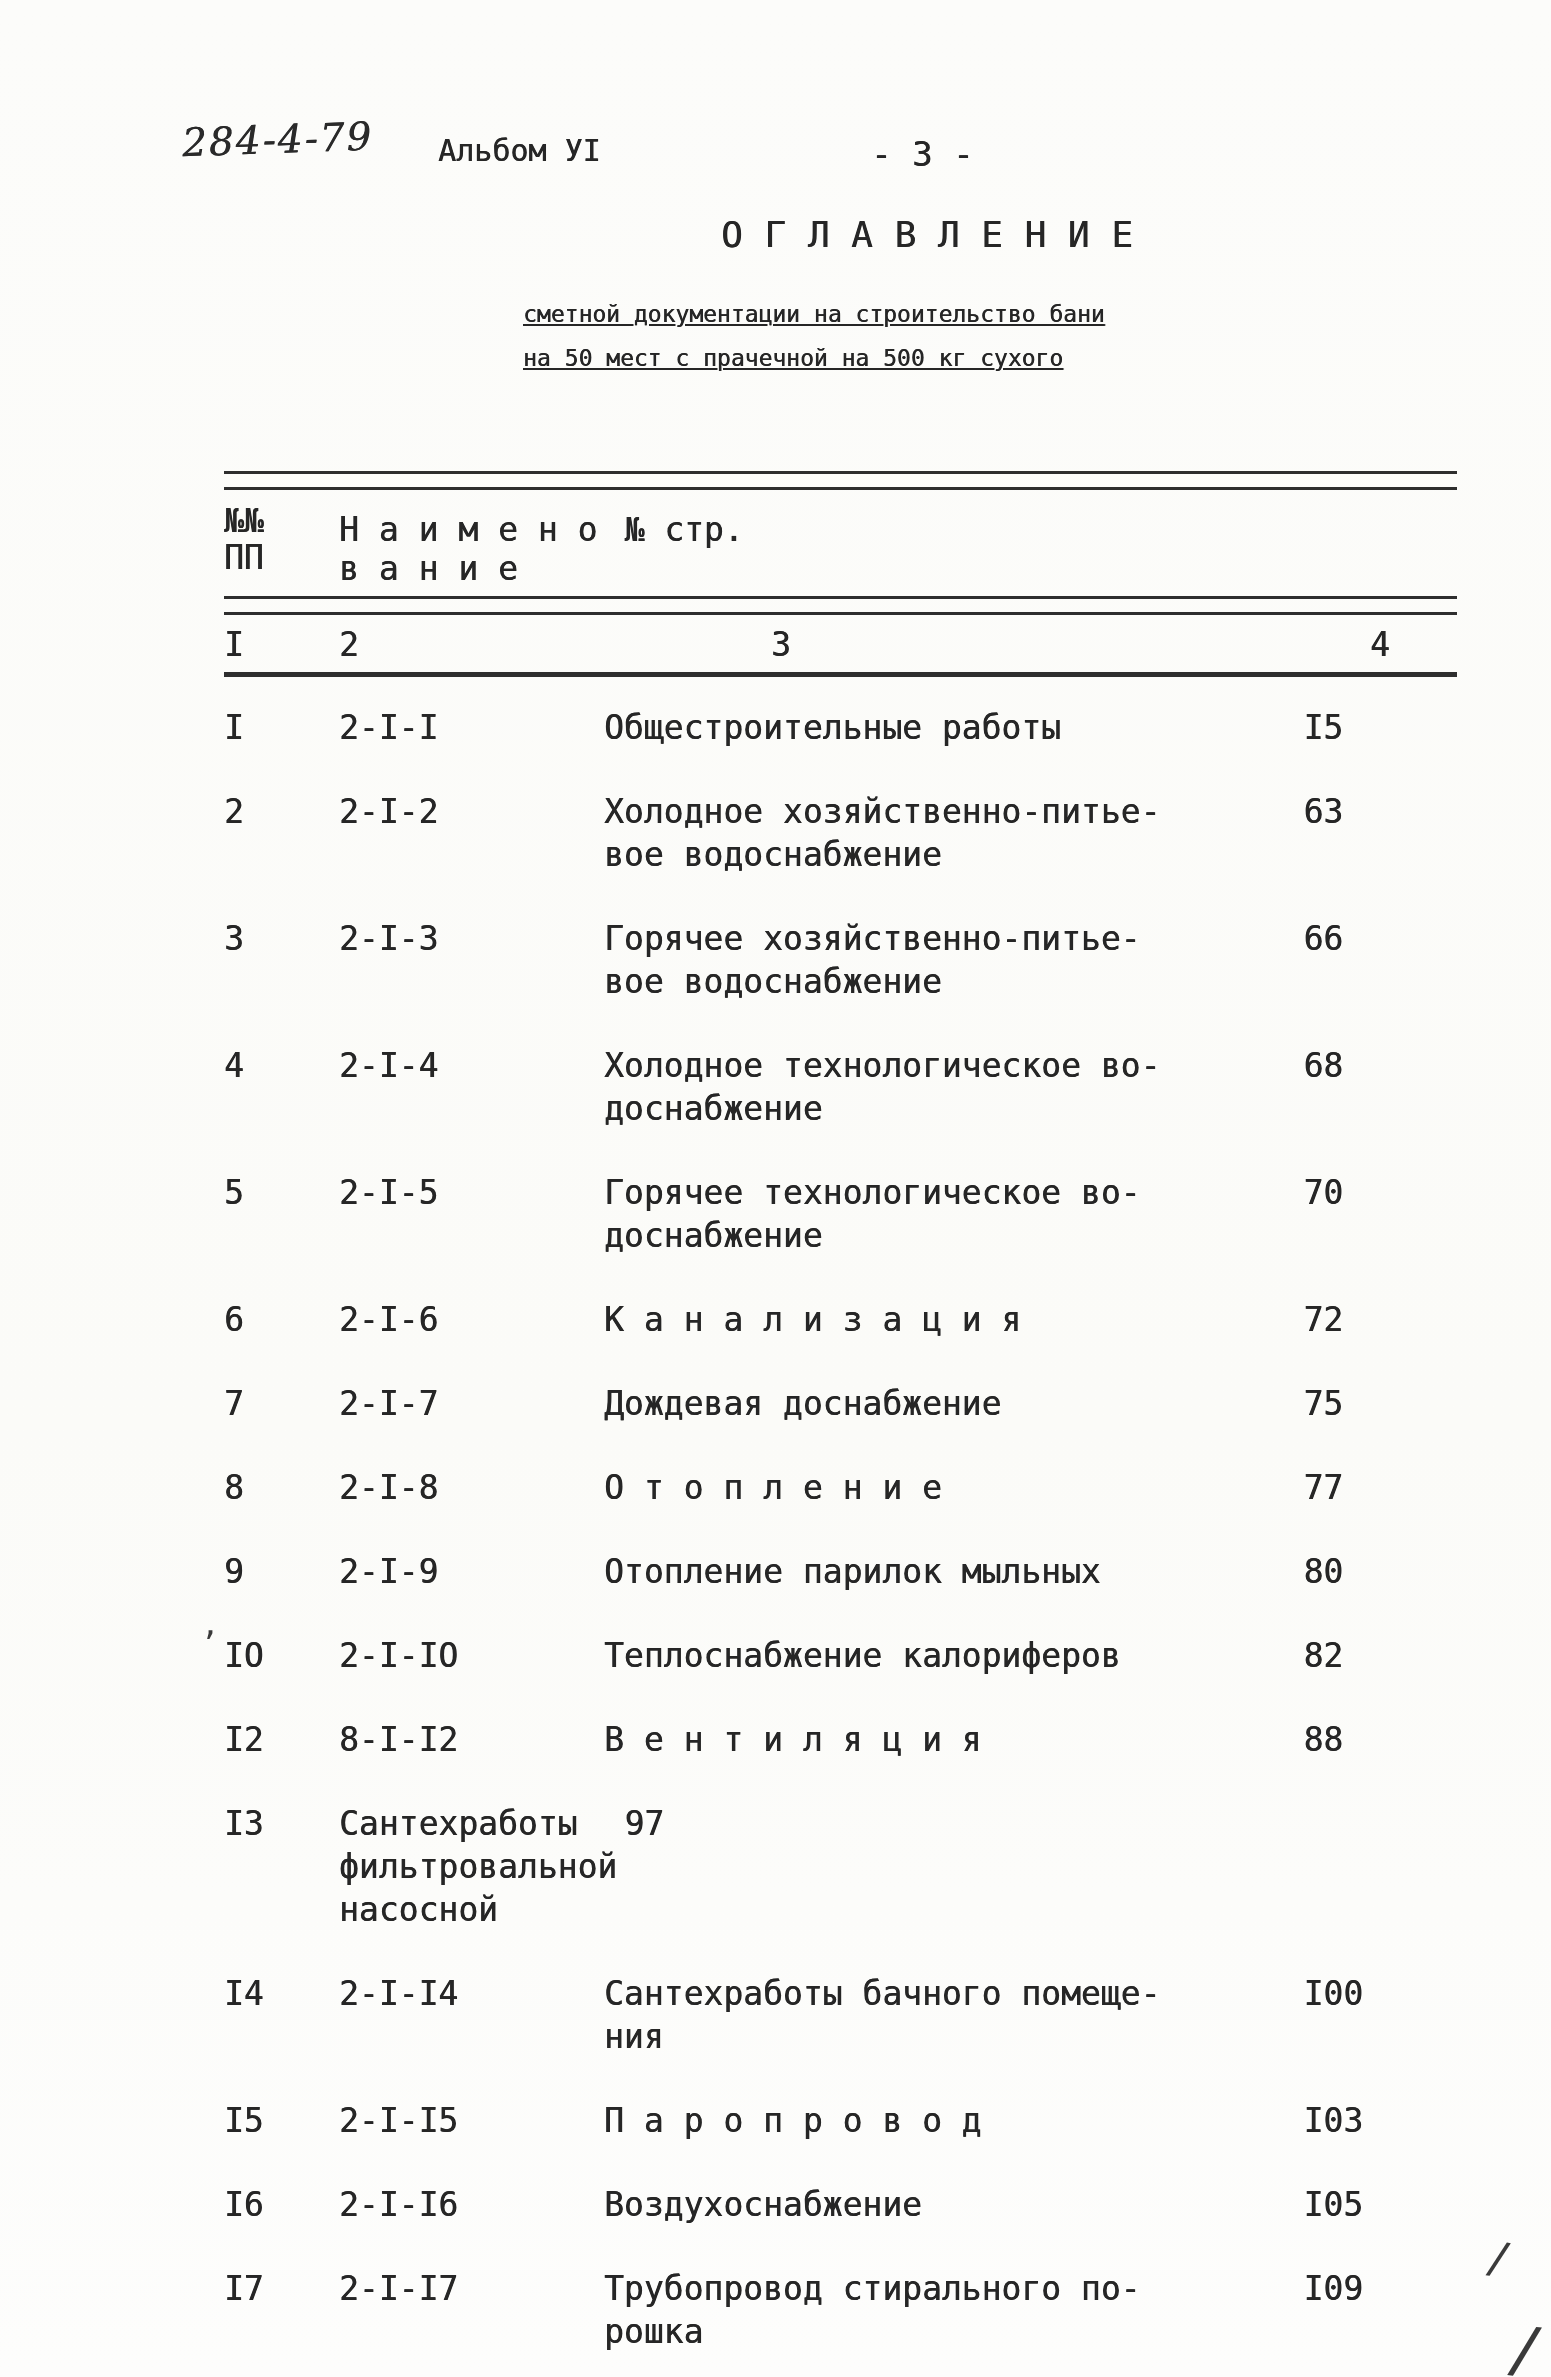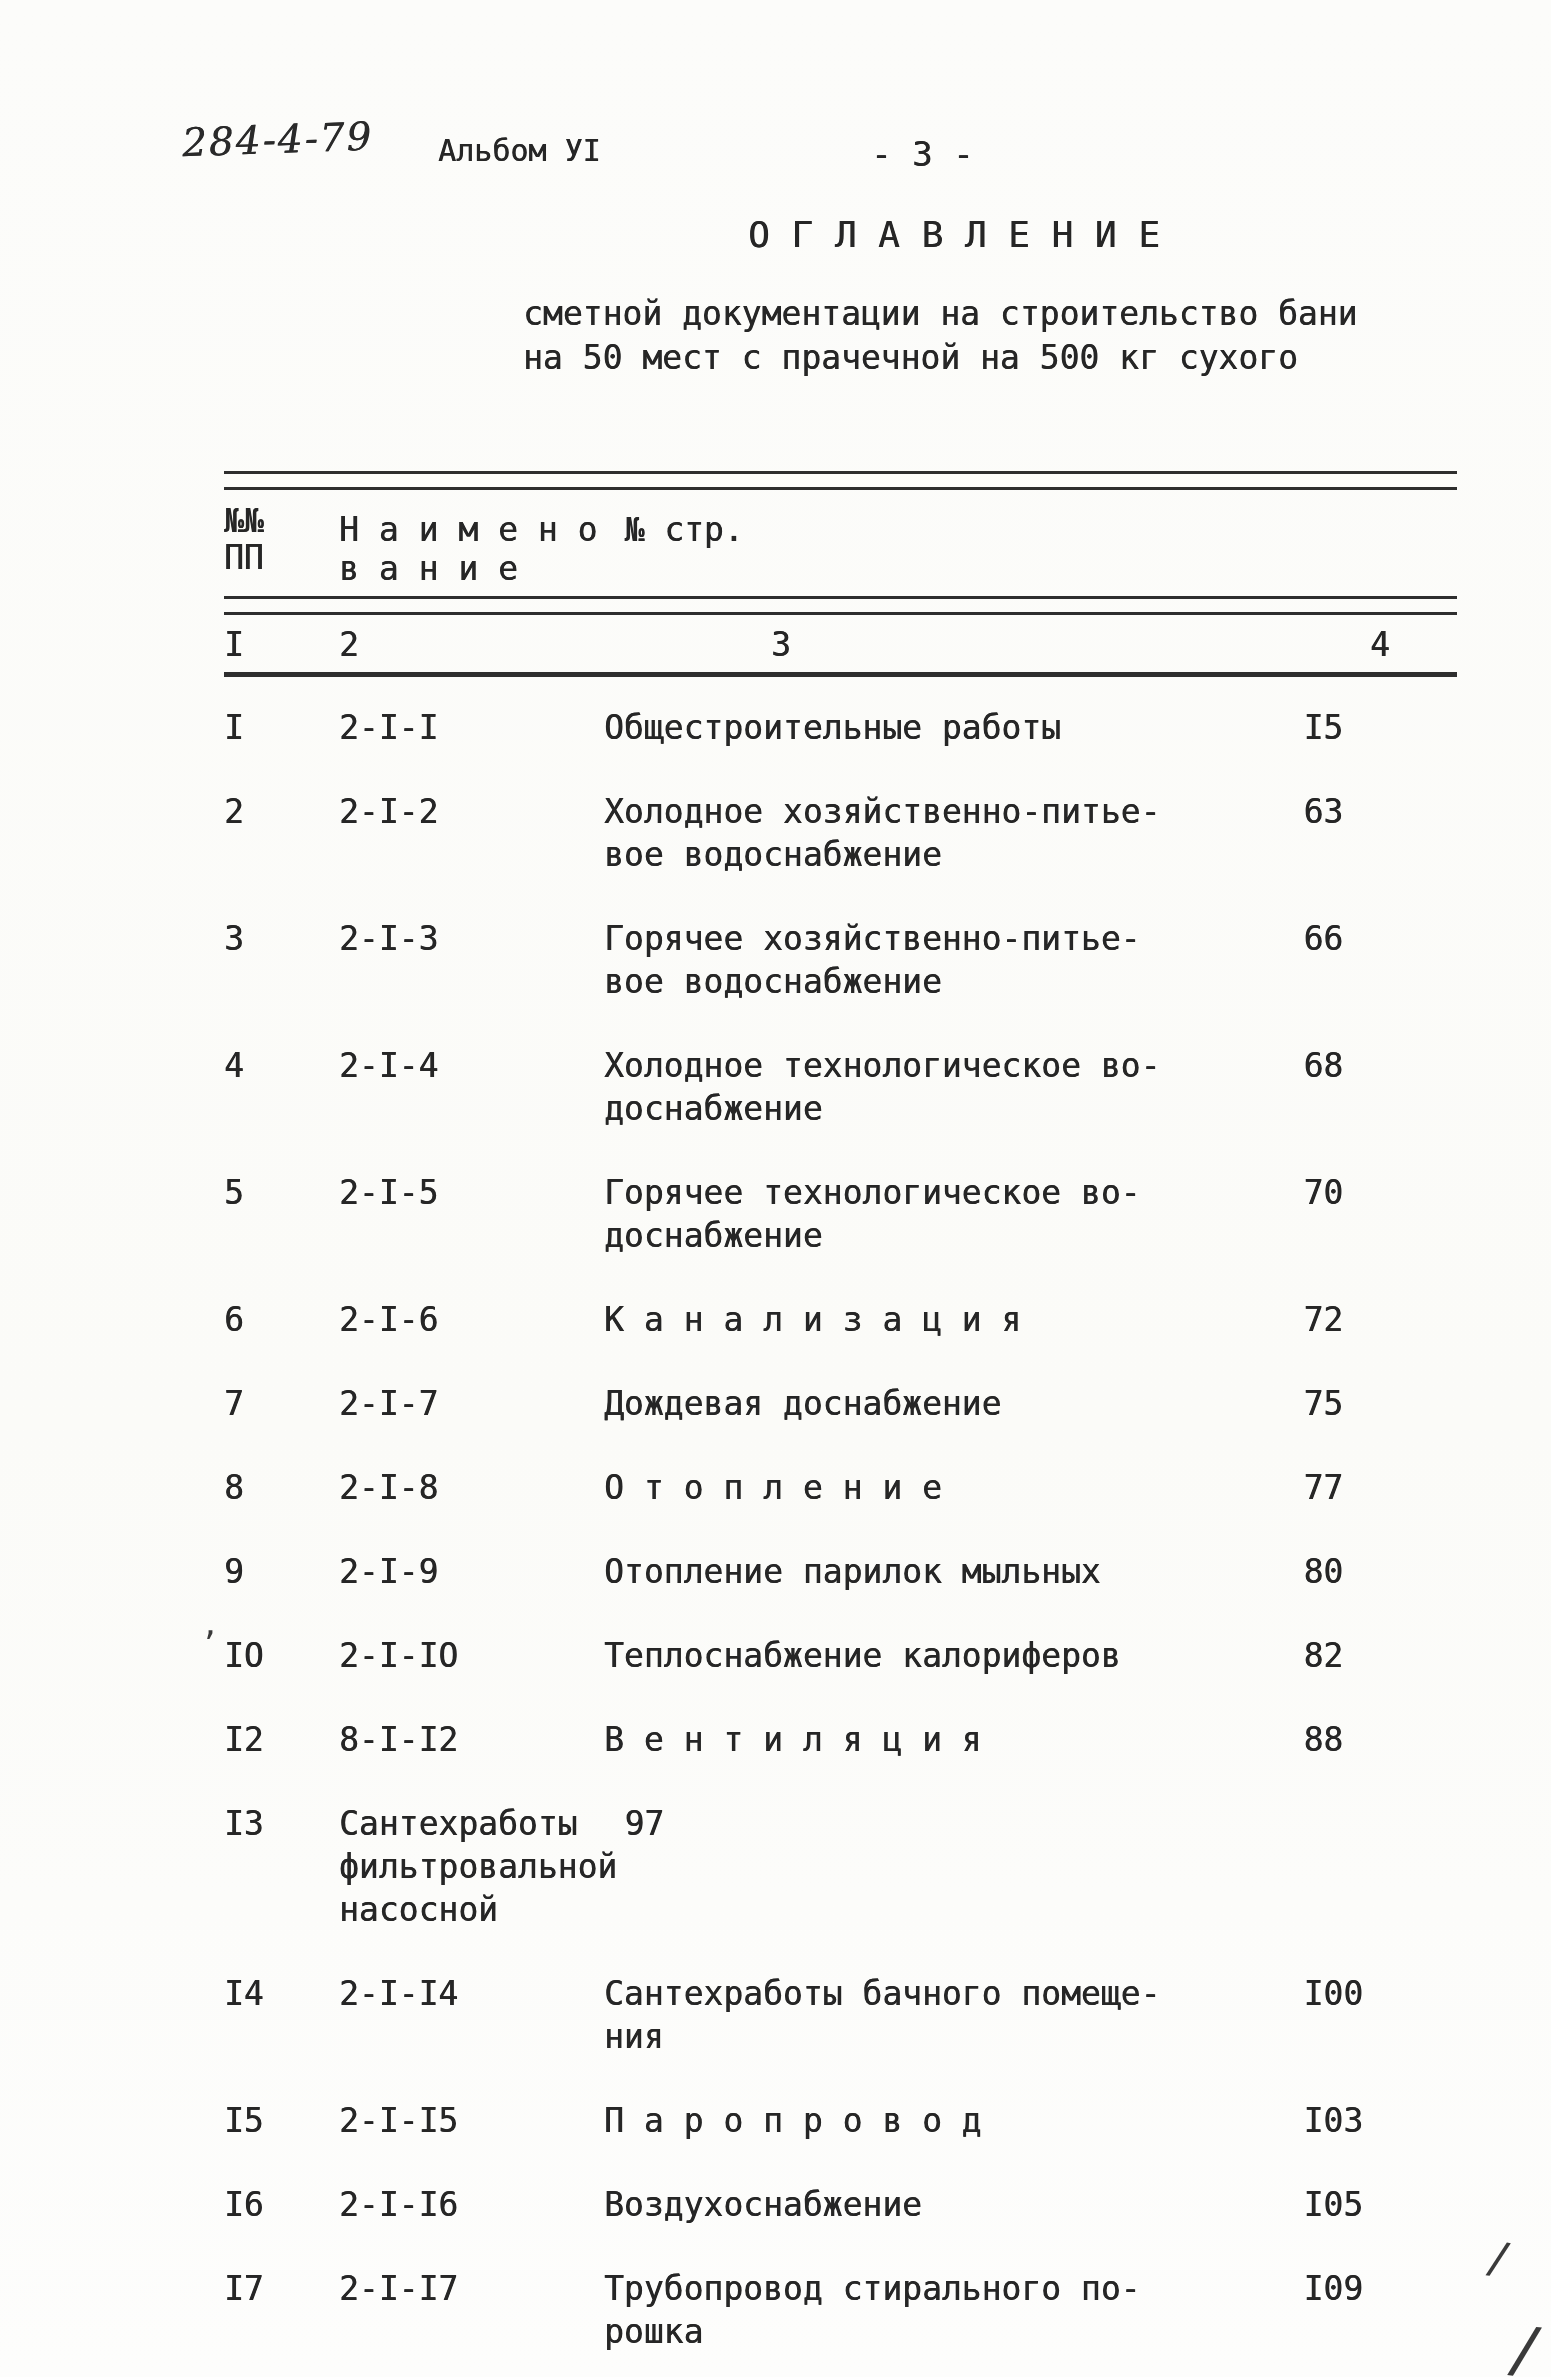--- a/index.html
+++ b/index.html
@@ -17,22 +17,22 @@
   .abs{position:absolute;}
 
   .doc-number{
     left:182px;top:117px;
     font-family:"DejaVu Serif",serif;font-style:italic;font-size:39px;
     letter-spacing:2px;transform:rotate(-2deg);color:#2a2a2a;
   }
   .album{left:438px;top:133px;font-size:30px;}
   .page-number{left:871px;top:134px;font-size:34px;}
 
-  .title{left:721px;top:214px;font-size:36px;margin-left:27px;}
-  .subtitle{left:523px;top:292px;font-size:33px;line-height:44px;}
+  .title{left:721px;top:214px;font-size:36px;}
+  .subtitle{left:523px;top:292px;font-size:23px;line-height:44px;text-decoration:underline;}
 
   .toc{position:absolute;left:224px;top:471px;width:1233px;}
   .rule-double{height:13px;border-top:3.4px solid #2e2e2e;border-bottom:3.4px solid #2e2e2e;}
   .rule-single{height:5.4px;background:#2e2e2e;}
 
   .grid{display:grid;grid-template-columns:115px 265px 679px 174px;}
   .thead{padding:12.2px 0 8.1px;font-size:33px;}
   .th-pp{white-space:pre-line;line-height:37px;}
   .th-smet,.th-name{padding-top:8.1px;}
   .th-page{padding-top:8.1px;padding-left:20.4px;}

